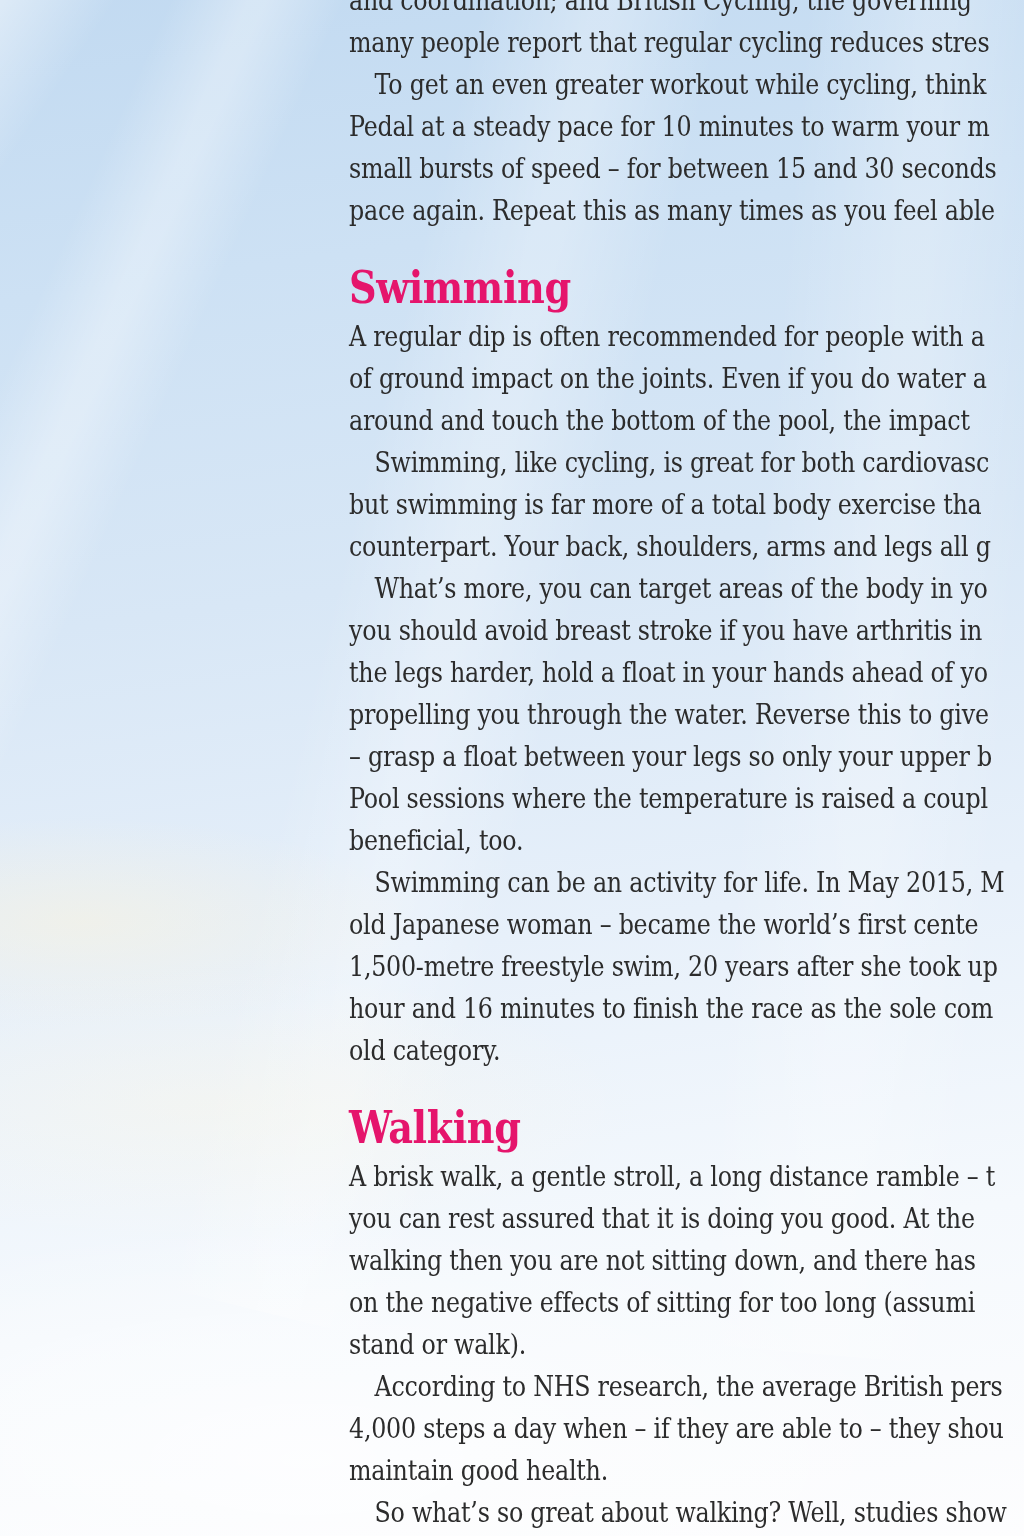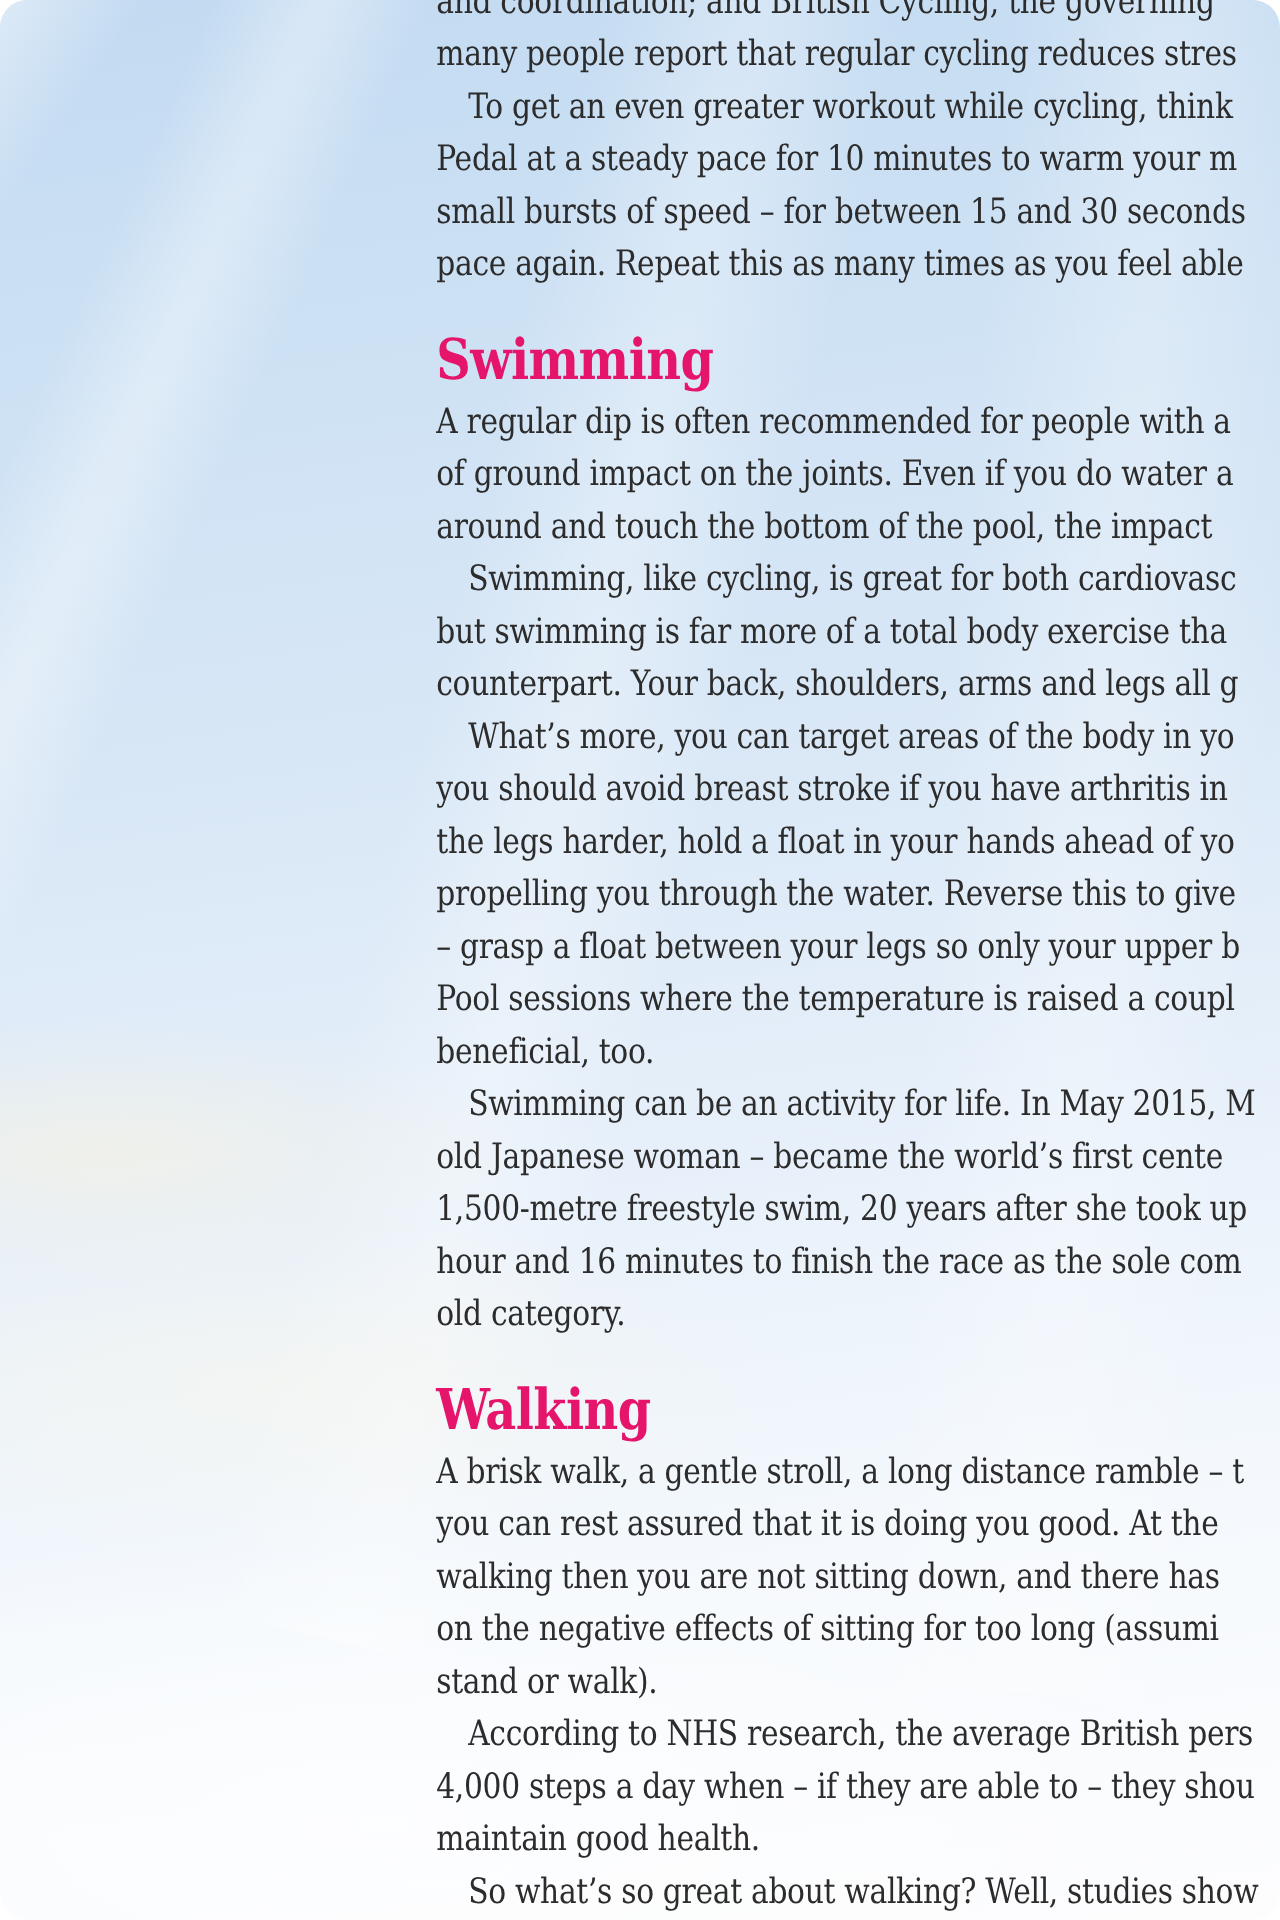--- a/index.html
+++ b/index.html
@@ -12,21 +12,20 @@
     height: 1536px;
     overflow: hidden;
     font-family: "DejaVu Serif", "Liberation Serif", serif;
     background: linear-gradient(172deg,
       #c2daf1 0%,
       #cde1f4 18%,
       #d8e7f6 38%,
       #e7f0fa 60%,
       #f5f9fd 80%,
       #fdfdfe 100%);
-    border-radius: 22px;
   }
   
   .ray {
     position: absolute;
     top: -140px;
     height: 1500px;
     transform-origin: 50% 0;
     background: linear-gradient(90deg,
       rgba(255,255,255,0) 0%,
       rgba(255,255,255,0.55) 45%,

